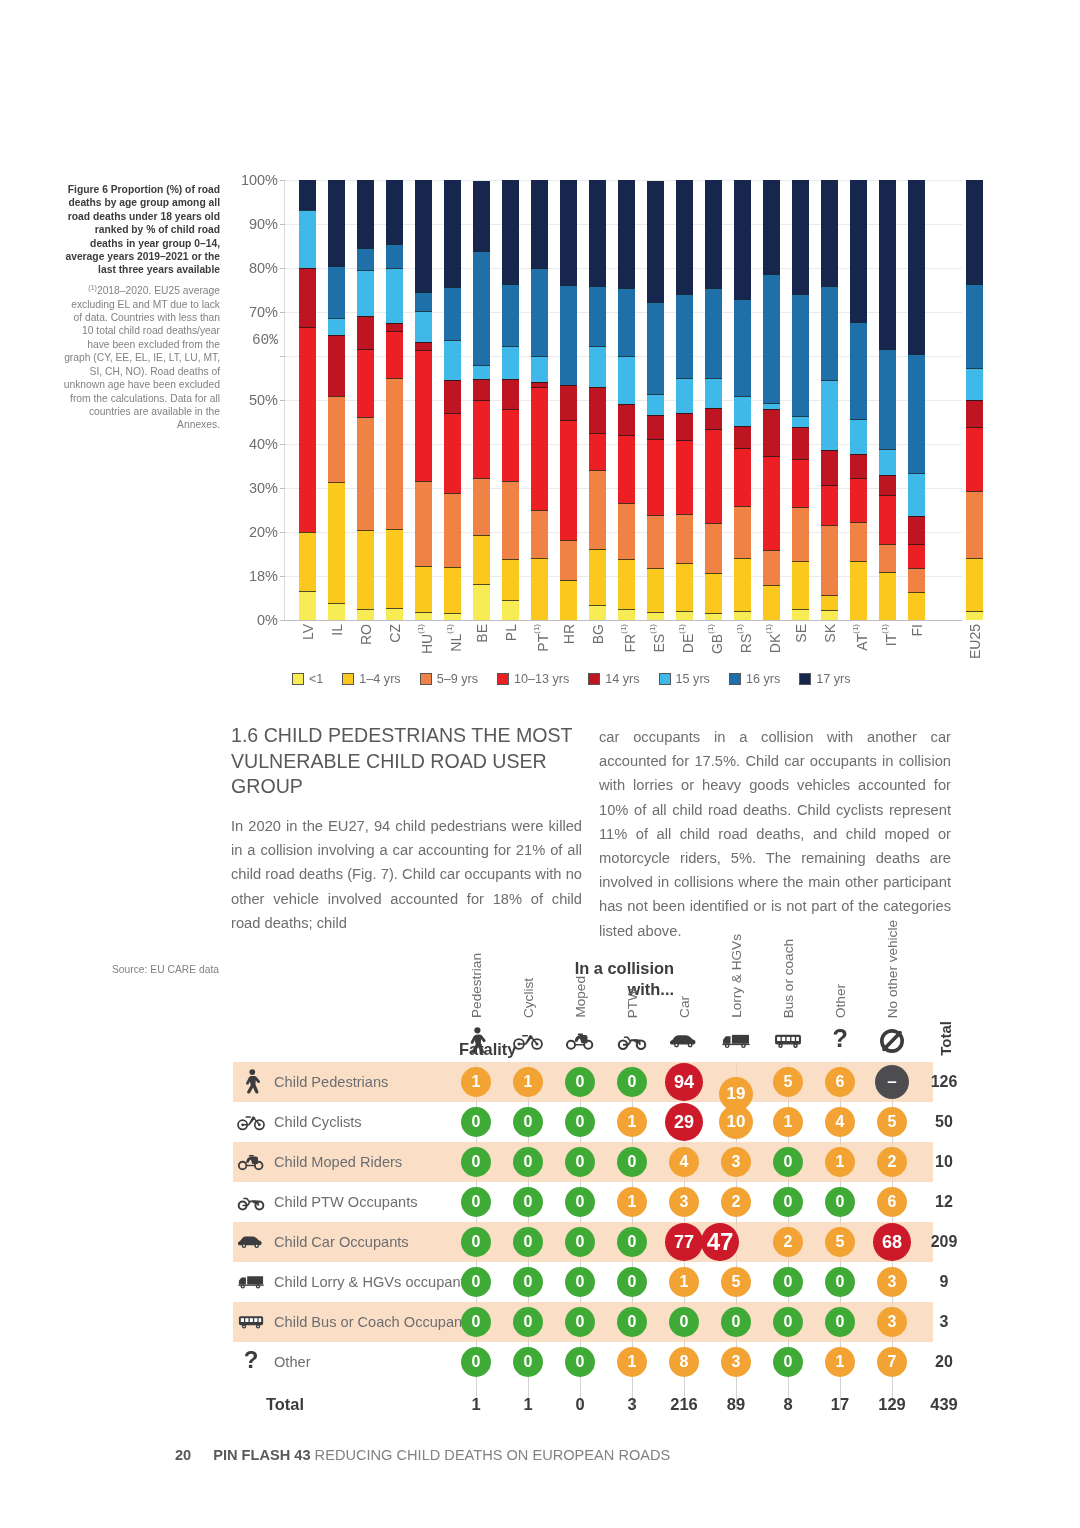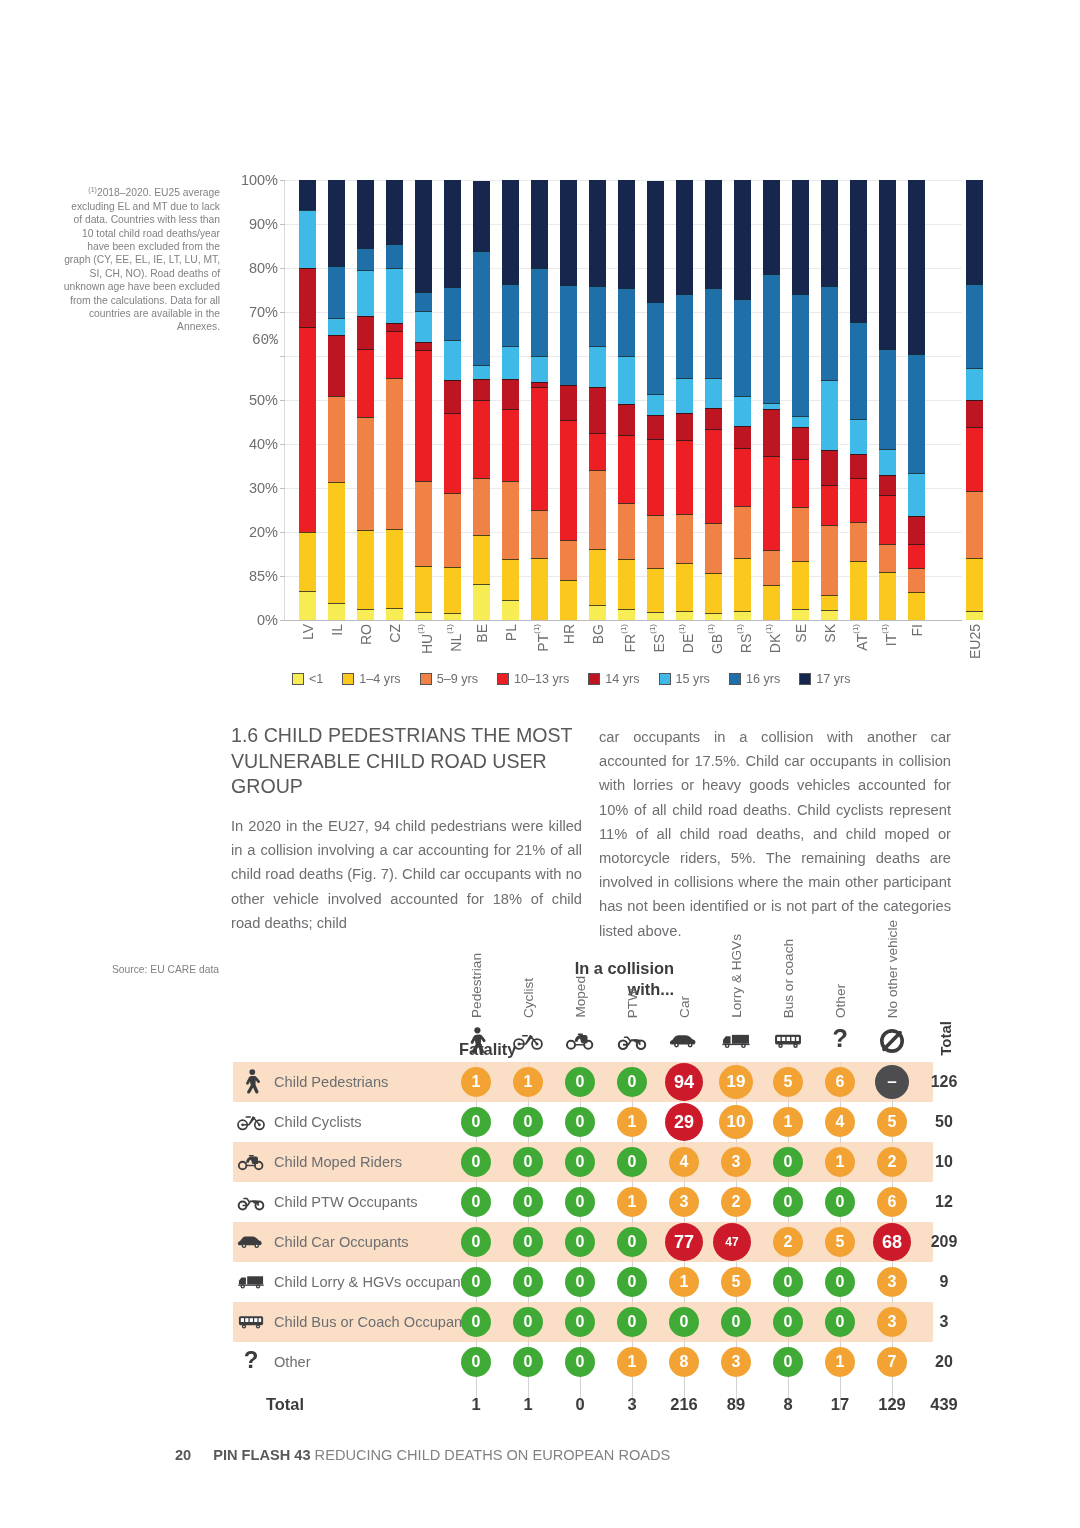--- a/index.html
+++ b/index.html
@@ -88,30 +88,31 @@
   
   #footer{position:absolute;left:128px;top:1447px;font-size:14.6px;color:#808285;margin-left:47px;}
   #footer .pg{font-weight:bold;color:#58595b;margin-right:22px;}
   #footer .pf{font-weight:bold;color:#58595b;}
   svg{display:block;}
 </style>
 </head>
 <body>
 
 <div id="fig6-caption">
+  <span class="cap-bold">Figure 6 Proportion (%) of road deaths by age group among all road deaths under 18 years old ranked by % of child road deaths in year group 0–14, average years 2019–2021 or the last three years available</span>
   <span class="cap-note"><sup>(1)</sup><span>2018–2020. EU25 average excluding EL and MT due to lack of data. Countries with less than 10 total child road deaths/year have been excluded from the graph (CY, EE, EL, IE, LT, LU, MT, SI, CH, NO). Road deaths of unknown age have been excluded from the calculations. Data for all countries are available in the Annexes.</span></span>
 </div>
 
 <div id="chart-area">
   <div id="plot">
       <div class="gridline base" style="top: 440px;"></div>
       <div class="ytick" style="top: 440px;">0%</div>
       <div class="tickmark" style="top: 440px;"></div>
       <div class="gridline" style="top: 396px;"></div>
-      <div class="ytick" style="top: 396px;">85%</div>
+      <div class="ytick" style="top: 396px;">18%</div>
       <div class="tickmark" style="top: 396px;"></div>
       <div class="gridline" style="top: 352px;"></div>
       <div class="ytick" style="top: 352px;">20%</div>
       <div class="tickmark" style="top: 352px;"></div>
       <div class="gridline" style="top: 308px;"></div>
       <div class="ytick" style="top: 308px;">30%</div>
       <div class="tickmark" style="top: 308px;"></div>
       <div class="gridline" style="top: 264px;"></div>
       <div class="ytick" style="top: 264px;">40%</div>
       <div class="tickmark" style="top: 264px;"></div>
@@ -550,21 +551,21 @@
           <circle cx="17.5" cy="4.6" r="3.3" fill="#3c3c3f"></circle>
           <path d="M16.4 9.2c-1.6.2-2.6 1.1-3.3 2.5l-2.6 5.1c-.4.8-.1 1.7.7 2.1.8.4 1.7.1 2.1-.7l1.5-2.9.9 4.3-3.9 6.9c-.5.9-.2 2 .7 2.5.9.5 2 .2 2.5-.7l3.4-6 2.5 5.8c.4.9 1.5 1.4 2.5 1 .9-.4 1.4-1.5 1-2.5l-3.2-7.5.2-5.1 2 2.6c.5.7 1.5.8 2.2.3.7-.5.8-1.5.3-2.2l-3.4-4.2c-.8-1-1.8-1.4-3-1.3z" fill="#3c3c3f"></path>
         </svg>
       </span>
       <span class="rlabel">Child Pedestrians</span>
       <div class="cell" style="left: 248px; width: 30px; height: 30px; background: rgb(242, 163, 51); font-size: 16px;">1</div>
       <div class="cell" style="left: 300px; width: 30px; height: 30px; background: rgb(242, 163, 51); font-size: 16px;">1</div>
       <div class="cell" style="left: 352px; width: 30px; height: 30px; background: rgb(63, 170, 53); font-size: 16px;">0</div>
       <div class="cell" style="left: 404px; width: 30px; height: 30px; background: rgb(63, 170, 53); font-size: 16px;">0</div>
       <div class="cell" style="left: 456px; width: 38px; height: 38px; background: rgb(204, 26, 43); font-size: 18px;">94</div>
-      <div class="cell" style="left: 508px; width: 34px; height: 34px; background: rgb(242, 163, 51); font-size: 17px;">19</div>
+      <div class="cell" style="left: 508px; width: 34px; height: 34px; background: rgb(242, 163, 51); font-size: 17px; margin-top: 12px;">19</div>
       <div class="cell" style="left: 560px; width: 30px; height: 30px; background: rgb(242, 163, 51); font-size: 16px;">5</div>
       <div class="cell" style="left: 612px; width: 30px; height: 30px; background: rgb(242, 163, 51); font-size: 16px;">6</div>
       <div class="cell" style="left: 664px; width: 34px; height: 34px; background: rgb(77, 77, 79); font-size: 17px;">–</div>
       <div class="rowtotal" style="left: 716px;">126</div>
     </div>
     <div class="row" style="top: 162px;">
       <span class="ricon">
         <svg width="28" height="28" viewBox="0 0 40 26">
           <circle cx="8" cy="17" r="6.6" fill="none" stroke="#3c3c3f" stroke-width="2.4"></circle>
           <circle cx="32" cy="17" r="6.6" fill="none" stroke="#3c3c3f" stroke-width="2.4"></circle>
@@ -641,21 +642,21 @@
           <circle cx="11" cy="16.8" r="1.4" fill="#fff"></circle>
           <circle cx="31" cy="16.8" r="1.4" fill="#fff"></circle>
         </svg>
       </span>
       <span class="rlabel">Child Car Occupants</span>
       <div class="cell" style="left: 248px; width: 30px; height: 30px; background: rgb(63, 170, 53); font-size: 16px;">0</div>
       <div class="cell" style="left: 300px; width: 30px; height: 30px; background: rgb(63, 170, 53); font-size: 16px;">0</div>
       <div class="cell" style="left: 352px; width: 30px; height: 30px; background: rgb(63, 170, 53); font-size: 16px;">0</div>
       <div class="cell" style="left: 404px; width: 30px; height: 30px; background: rgb(63, 170, 53); font-size: 16px;">0</div>
       <div class="cell" style="left: 456px; width: 38px; height: 38px; background: rgb(204, 26, 43); font-size: 18px;">77</div>
-      <div class="cell" style="left: 504px; width: 38px; height: 38px; background: rgb(204, 26, 43); font-size: 12px;">47</div>
+      <div class="cell" style="left: 492px; width: 38px; height: 38px; background: rgb(204, 26, 43); font-size: 24px;">47</div>
       <div class="cell" style="left: 560px; width: 30px; height: 30px; background: rgb(242, 163, 51); font-size: 16px;">2</div>
       <div class="cell" style="left: 612px; width: 30px; height: 30px; background: rgb(242, 163, 51); font-size: 16px;">5</div>
       <div class="cell" style="left: 664px; width: 38px; height: 38px; background: rgb(204, 26, 43); font-size: 18px;">68</div>
       <div class="rowtotal" style="left: 716px;">209</div>
     </div>
     <div class="row" style="top: 322px;">
       <span class="ricon">
         <svg width="28" height="28" viewBox="0 0 44 24">
           <rect x="16" y="3" width="25" height="13" fill="#3c3c3f"></rect>
           <path d="M3 16V10l4-5h7v11z" fill="#3c3c3f"></path>

